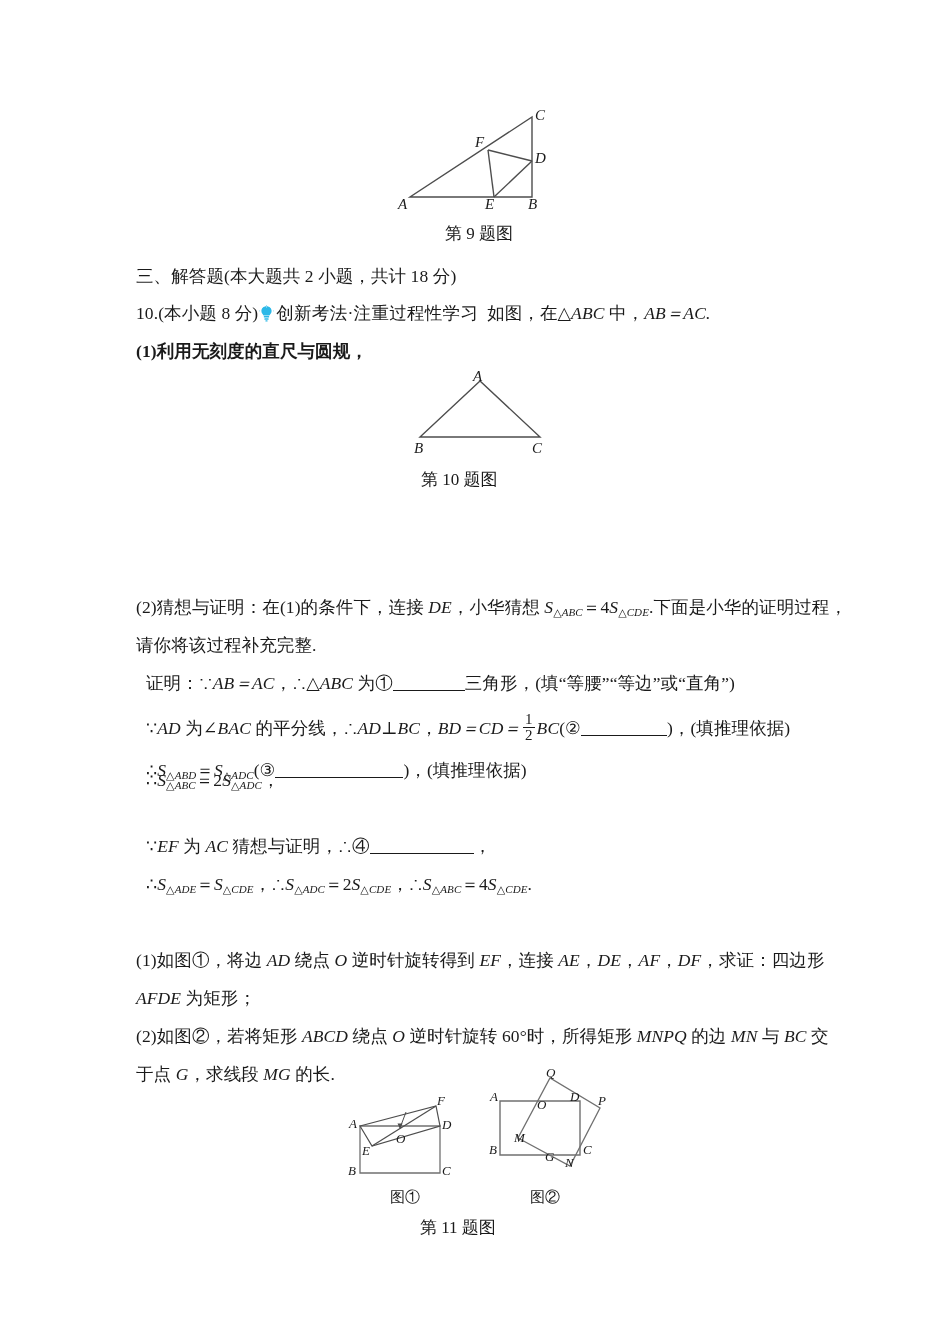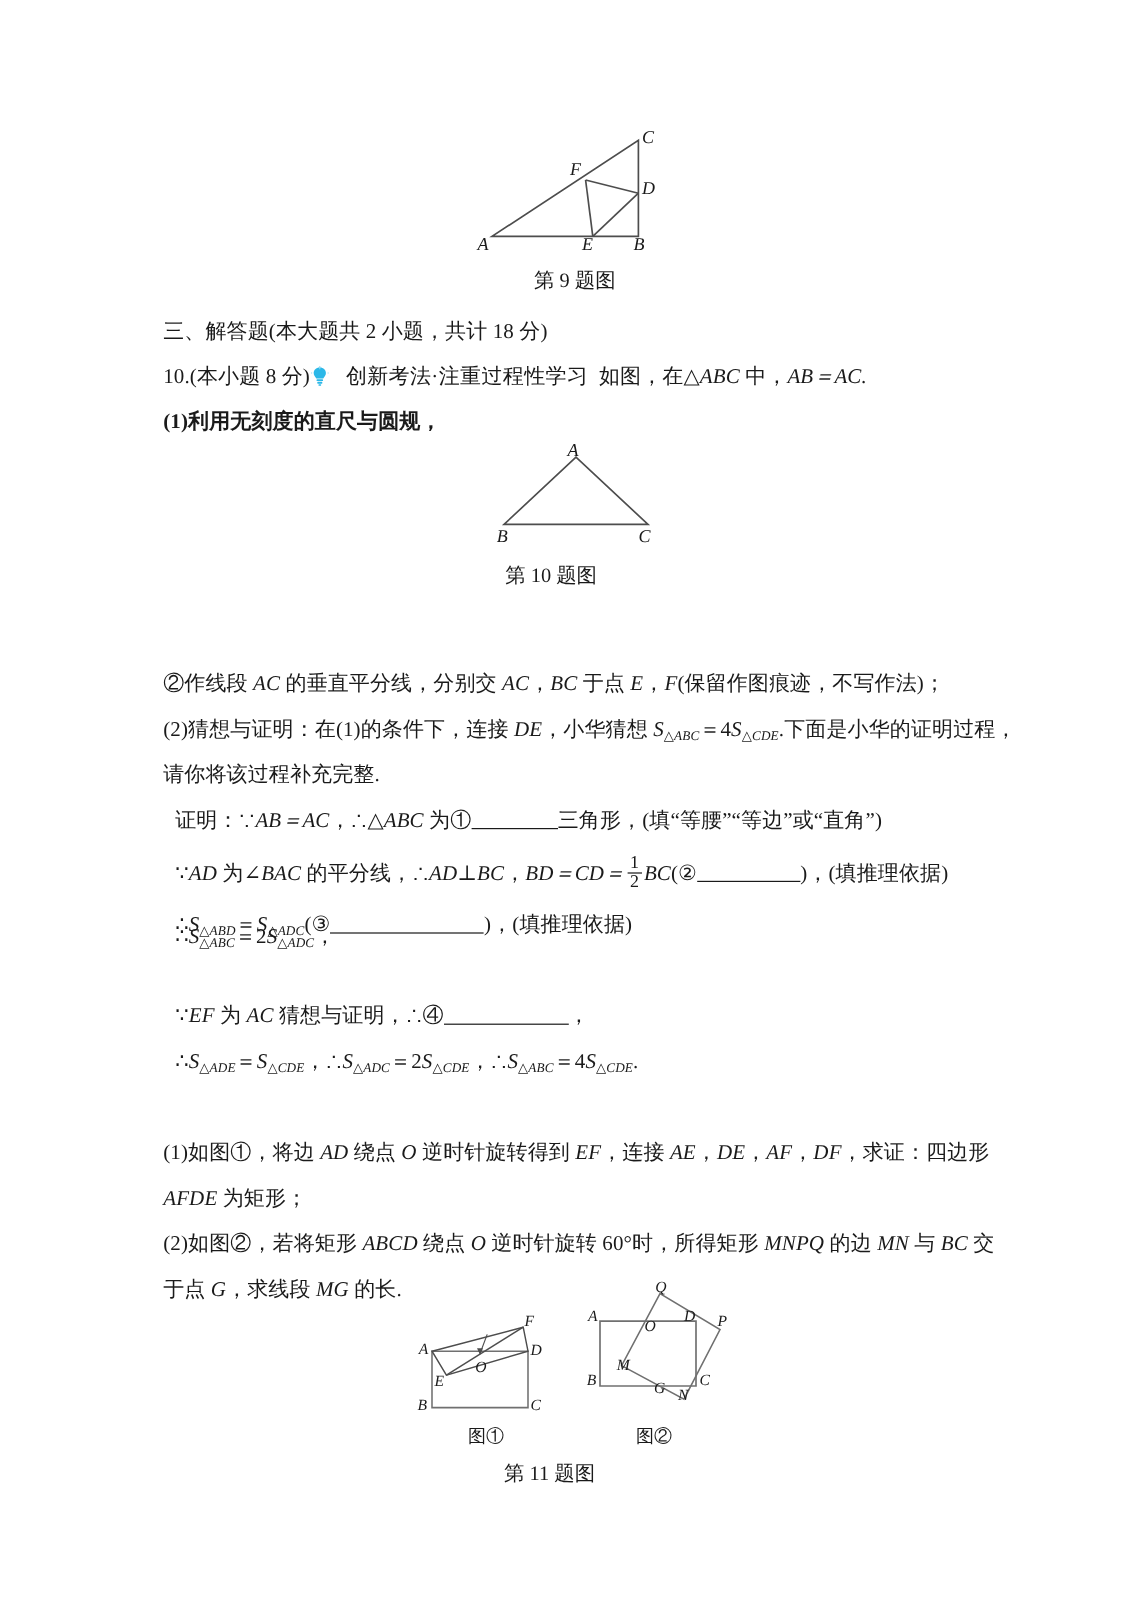--- a/index.html
+++ b/index.html
@@ -111,40 +111,37 @@
 
   <div class="ln" style="left:136px; top:300px;">
     <span class="cjk">10.</span><span class="cjk">(本小题 8 分)</span><span class="bulb"><svg width="15" height="17" viewBox="0 0 15 17">
           <path d="M7.5 1.2 C4.3 1.2 2.4 3.4 2.4 5.9 C2.4 7.9 3.8 9.2 4.6 10.4 L10.4 10.4 C11.2 9.2 12.6 7.9 12.6 5.9 C12.6 3.4 10.7 1.2 7.5 1.2 Z" fill="#2bb8e8"></path>
           <rect x="4.8" y="11.1" width="5.4" height="1.5" rx="0.5" fill="#2bb8e8"></rect>
           <rect x="5.4" y="13.2" width="4.2" height="1.5" rx="0.5" fill="#2bb8e8"></rect>
           <rect x="6.4" y="15.2" width="2.2" height="1.3" rx="0.5" fill="#2bb8e8"></rect>
           <path d="M7.5 2.8 L7.5 0" stroke="#8fd9f2" stroke-width="0.9"></path>
           <path d="M1.1 5.9 L0 5.9" stroke="#8fd9f2" stroke-width="0.9"></path>
           <path d="M14 5.9 L15 5.9" stroke="#8fd9f2" stroke-width="0.9"></path>
-        </svg></span><span class="cjk" style="letter-spacing:0.3px;margin-left:12px;">创新考法·注重过程性学习</span><span class="cjk">&nbsp; </span><span class="cjk">如图，在△</span><span class="ital">ABC</span><span class="cjk"> 中，</span><span class="ital">AB＝AC.</span>
+        </svg></span><span class="cjk" style="letter-spacing:0.3px;">创新考法·注重过程性学习</span><span class="cjk">&nbsp; </span><span class="cjk">如图，在△</span><span class="ital">ABC</span><span class="cjk"> 中，</span><span class="ital">AB＝AC.</span>
   </div>
 
   <div class="ln cjk" style="left:136px; top:338px;font-weight:bold;">(1)利用无刻度的直尺与圆规，</div>
 
   <div class="fig" style="left:412px; top:373px;">
     <svg width="140" height="72" viewBox="0 0 140 72">
       <polygon points="68,8 8,64 128,64" fill="none" stroke="#4d4d4d" stroke-width="1.4"></polygon>
     </svg>
   </div>
   <span class="figlabel ital" style="left:473px; top:368px; font-size:15px;">A</span>
   <span class="figlabel ital" style="left:414px; top:440px; font-size:15px;">B</span>
   <span class="figlabel ital" style="left:532px; top:440px; font-size:15px;">C</span>
 
   <div class="caption" style="left:421px; top:468px;">第 10 题图</div>
 
 
-  <div class="ln" style="left:136px; top:556px;">
-    <span class="cjk">②</span><span class="cjk">作线段 </span><span class="ital">AC</span><span class="cjk"> 的垂直平分线，分别交 </span><span class="ital">AC</span><span class="cjk">，</span><span class="ital">BC</span><span class="cjk"> 于点 </span><span class="ital">E</span><span class="cjk">，</span><span class="ital">F</span><span class="cjk">(保留作图痕迹，不写作法)；</span>
-  </div>
 
   <div class="ln" style="left:136px; top:594px;text-align:center;">
     <span class="cjk">(2)猜想与证明：在(1)的条件下，连接 </span><span class="ital">DE</span><span class="cjk">，小华猜想 </span><span class="ital">S</span><span class="sub">△ABC</span><span class="cjk">＝4</span><span class="ital">S</span><span class="sub">△CDE</span><span class="cjk">.下面是小华的证明过程，</span>
   </div>
   <div class="ln cjk" style="left:136px; top:632px;">请你将该过程补充完整.</div>
 
   <div class="ln" style="left:146px; top:670px;">
     <span class="cjk">证明：∵</span><span class="ital">AB＝AC</span><span class="cjk">，∴△</span><span class="ital">ABC</span><span class="cjk"> 为①</span><span class="blank-s"></span><span class="cjk">三角形，(填“等腰”“等边”或“直角”)</span>
   </div>
 

